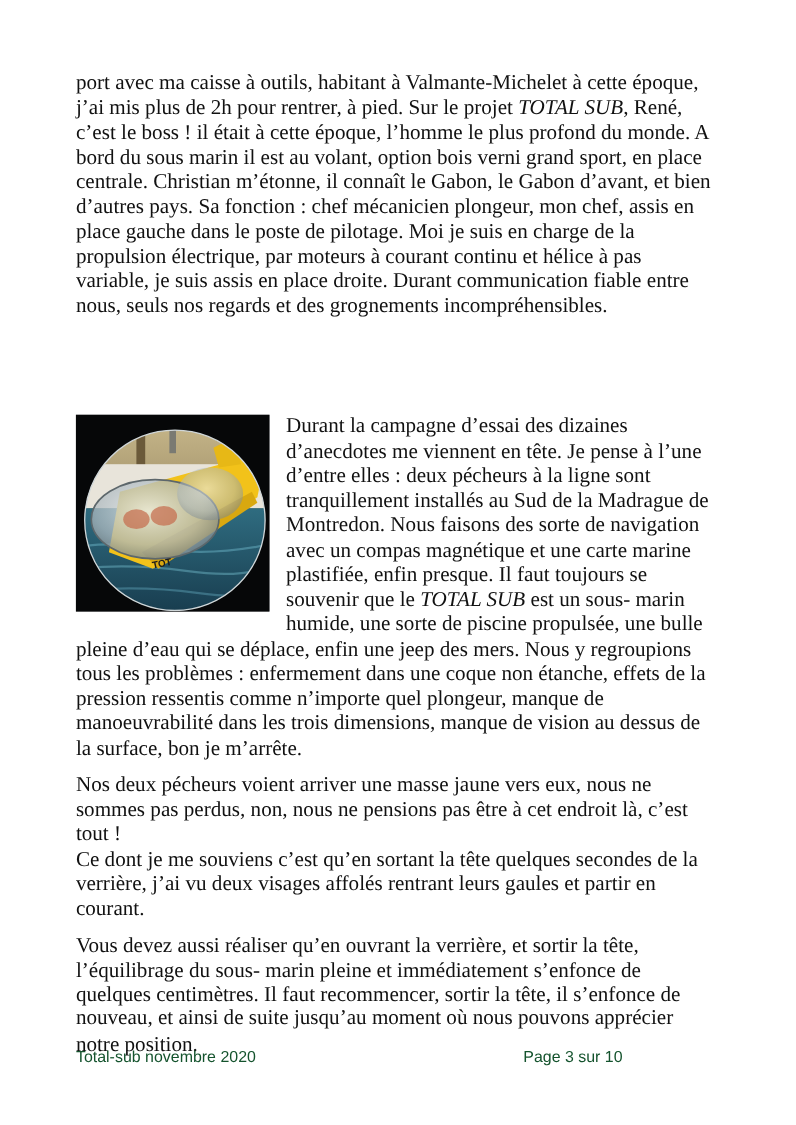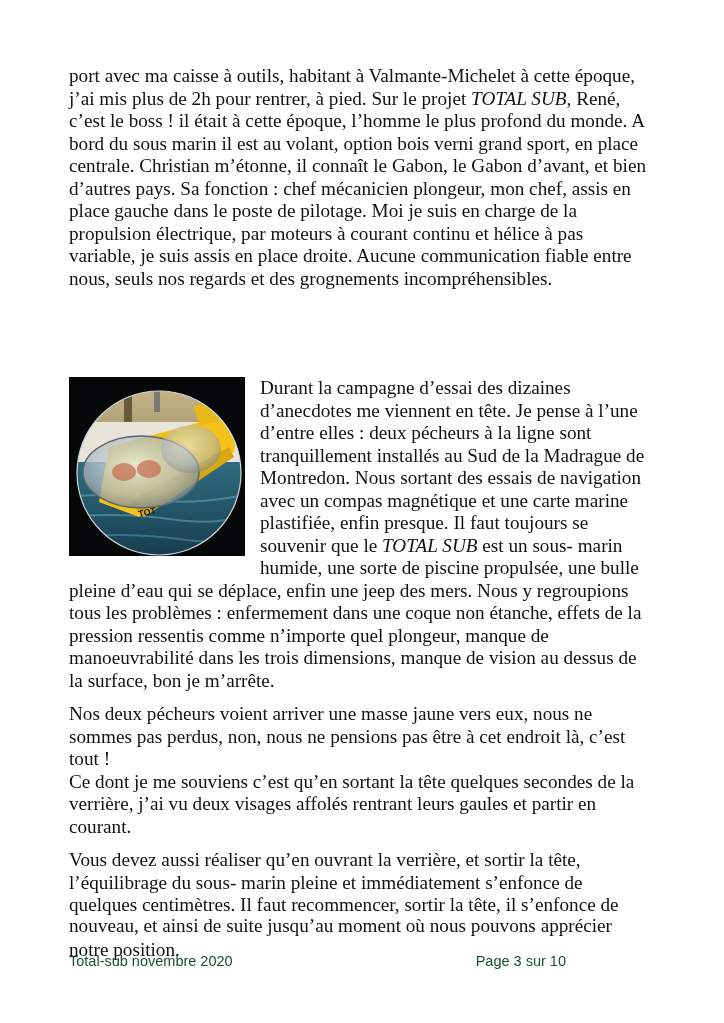--- a/index.html
+++ b/index.html
@@ -22,21 +22,21 @@
 
   <div>
     <div class="line serif" style="top:65px">port avec ma caisse à outils, habitant à Valmante-Michelet à cette époque,</div>
     <div class="line serif" style="top:87.5px">j’ai mis plus de 2h pour rentrer, à pied. Sur le projet <i>TOTAL SUB</i>, René,</div>
     <div class="line serif" style="top:110px">c’est le boss ! il était à cette époque, l’homme le plus profond du monde. A</div>
     <div class="line serif" style="top:132.5px">bord du sous marin il est au volant, option bois verni grand sport, en place</div>
     <div class="line serif" style="top:155px">centrale. Christian m’étonne, il connaît le Gabon, le Gabon d’avant, et bien</div>
     <div class="line serif" style="top:177.5px">d’autres pays. Sa fonction : chef mécanicien plongeur, mon chef, assis en</div>
     <div class="line serif" style="top:200px">place gauche dans le poste de pilotage. Moi je suis en charge de la</div>
     <div class="line serif" style="top:222.5px">propulsion électrique, par moteurs à courant continu et hélice à pas</div>
-    <div class="line serif" style="top:245px">variable, je suis assis en place droite. Aucune communication fiable entre</div>
+    <div class="line serif" style="top:245px">variable, je suis assis en place droite. Durant communication fiable entre</div>
     <div class="line serif" style="top:267.5px">nous, seuls nos regards et des grognements incompréhensibles.</div>
   </div>
 
   <div class="photo" title="Photo circulaire du sous-marin jaune TOTAL SUB avec sa bulle transparente, à quai">
     <svg width="176" height="179" viewBox="0 0 176 179" xmlns="http://www.w3.org/2000/svg">
       <defs>
         <clipPath id="circ">
             <circle cx="90" cy="96" r="82"></circle>
           </clipPath>
         <linearGradient id="water" x1="0" y1="0" x2="0" y2="1">
@@ -74,21 +74,21 @@
       </g>
       <circle cx="90" cy="96" r="82" fill="none" stroke="#cfd6d8" stroke-width="1.2"></circle>
     </svg>
   </div>
 
   <div>
     <div class="line indent serif" style="top:377px">Durant la campagne d’essai des dizaines</div>
     <div class="line indent serif" style="top:399.5px">d’anecdotes me viennent en tête. Je pense à l’une</div>
     <div class="line indent serif" style="top:422px">d’entre elles : deux pécheurs à la ligne sont</div>
     <div class="line indent serif" style="top:444.5px">tranquillement installés au Sud de la Madrague de</div>
-    <div class="line indent serif" style="top:467px">Montredon. Nous sortant des essais de navigation</div>
+    <div class="line indent serif" style="top:467px">Montredon. Nous faisons des sorte de navigation</div>
     <div class="line indent serif" style="top:489.5px">avec un compas magnétique et une carte marine</div>
     <div class="line indent serif" style="top:512px">plastifiée, enfin presque. Il faut toujours se</div>
     <div class="line indent serif" style="top:534.5px">souvenir que le <i>TOTAL SUB</i> est un sous- marin</div>
     <div class="line indent serif" style="top:557px">humide, une sorte de piscine propulsée, une bulle</div>
     <div class="line serif" style="top:579.5px">pleine d’eau qui se déplace, enfin une jeep des mers. Nous y regroupions</div>
     <div class="line serif" style="top:602px">tous les problèmes : enfermement dans une coque non étanche, effets de la</div>
     <div class="line serif" style="top:624.5px">pression ressentis comme n’importe quel plongeur, manque de</div>
     <div class="line serif" style="top:647px">manoeuvrabilité dans les trois dimensions, manque de vision au dessus de</div>
     <div class="line serif" style="top:669.5px">la surface, bon je m’arrête.</div>
   </div>

